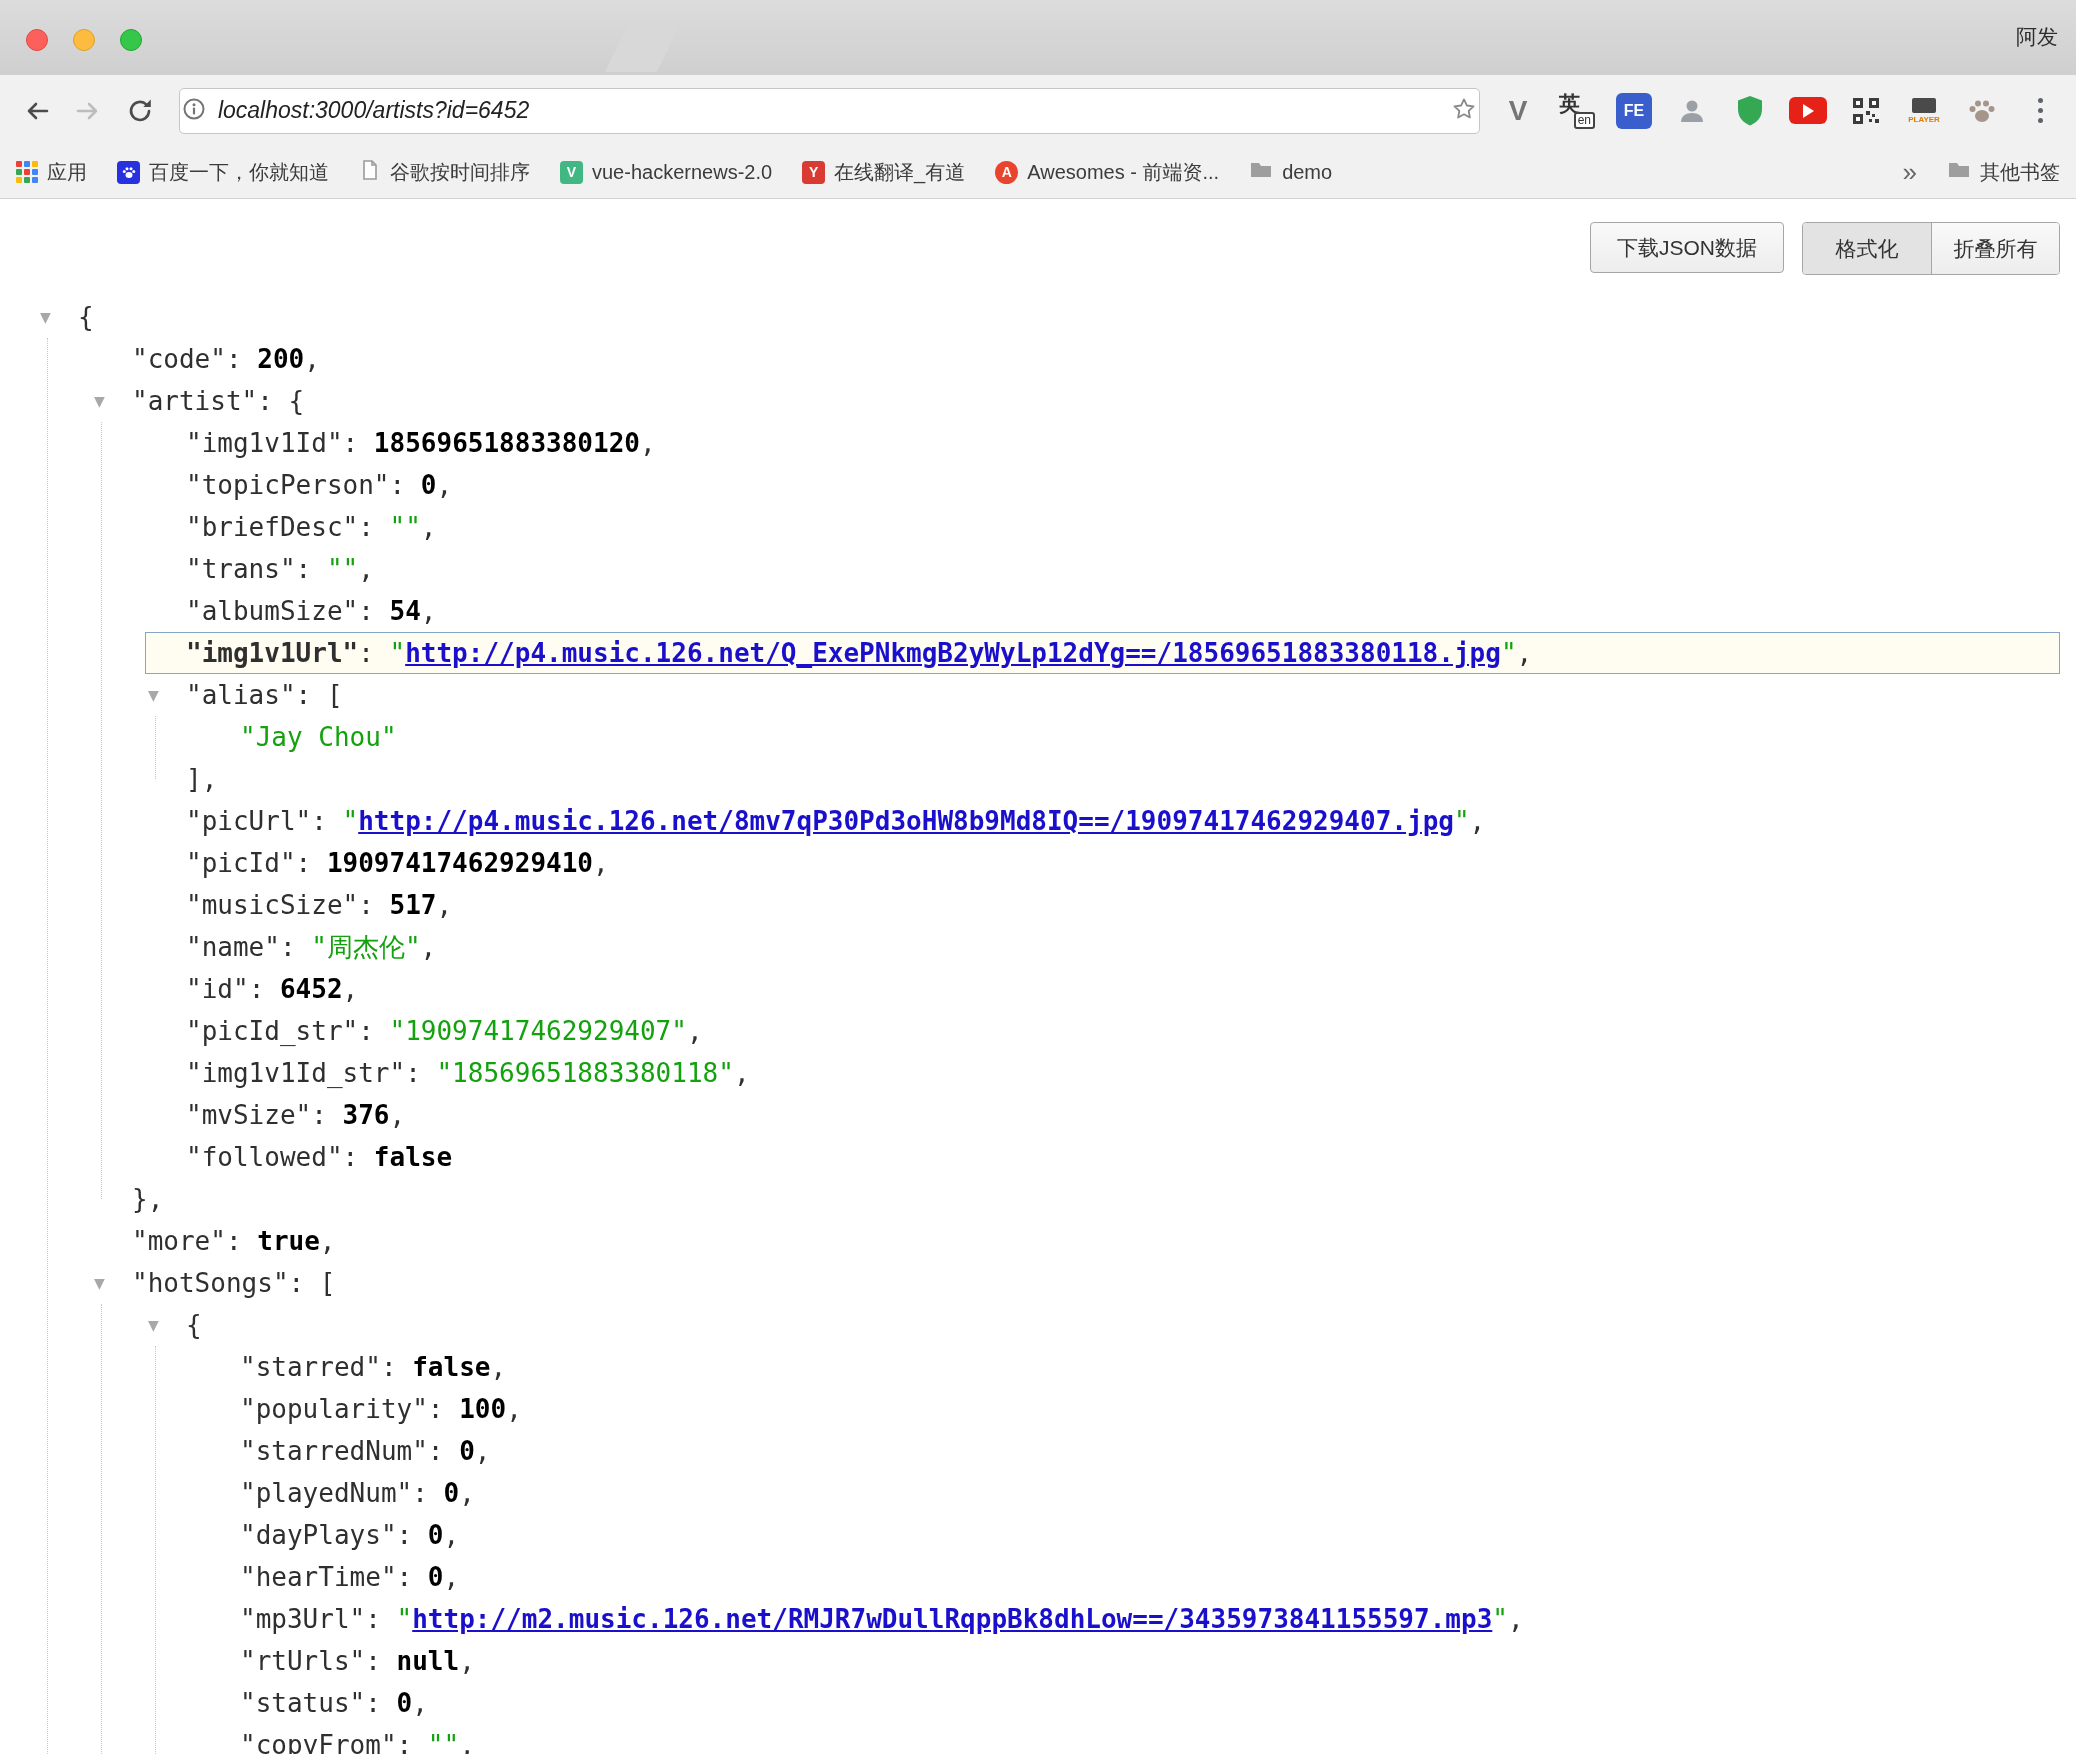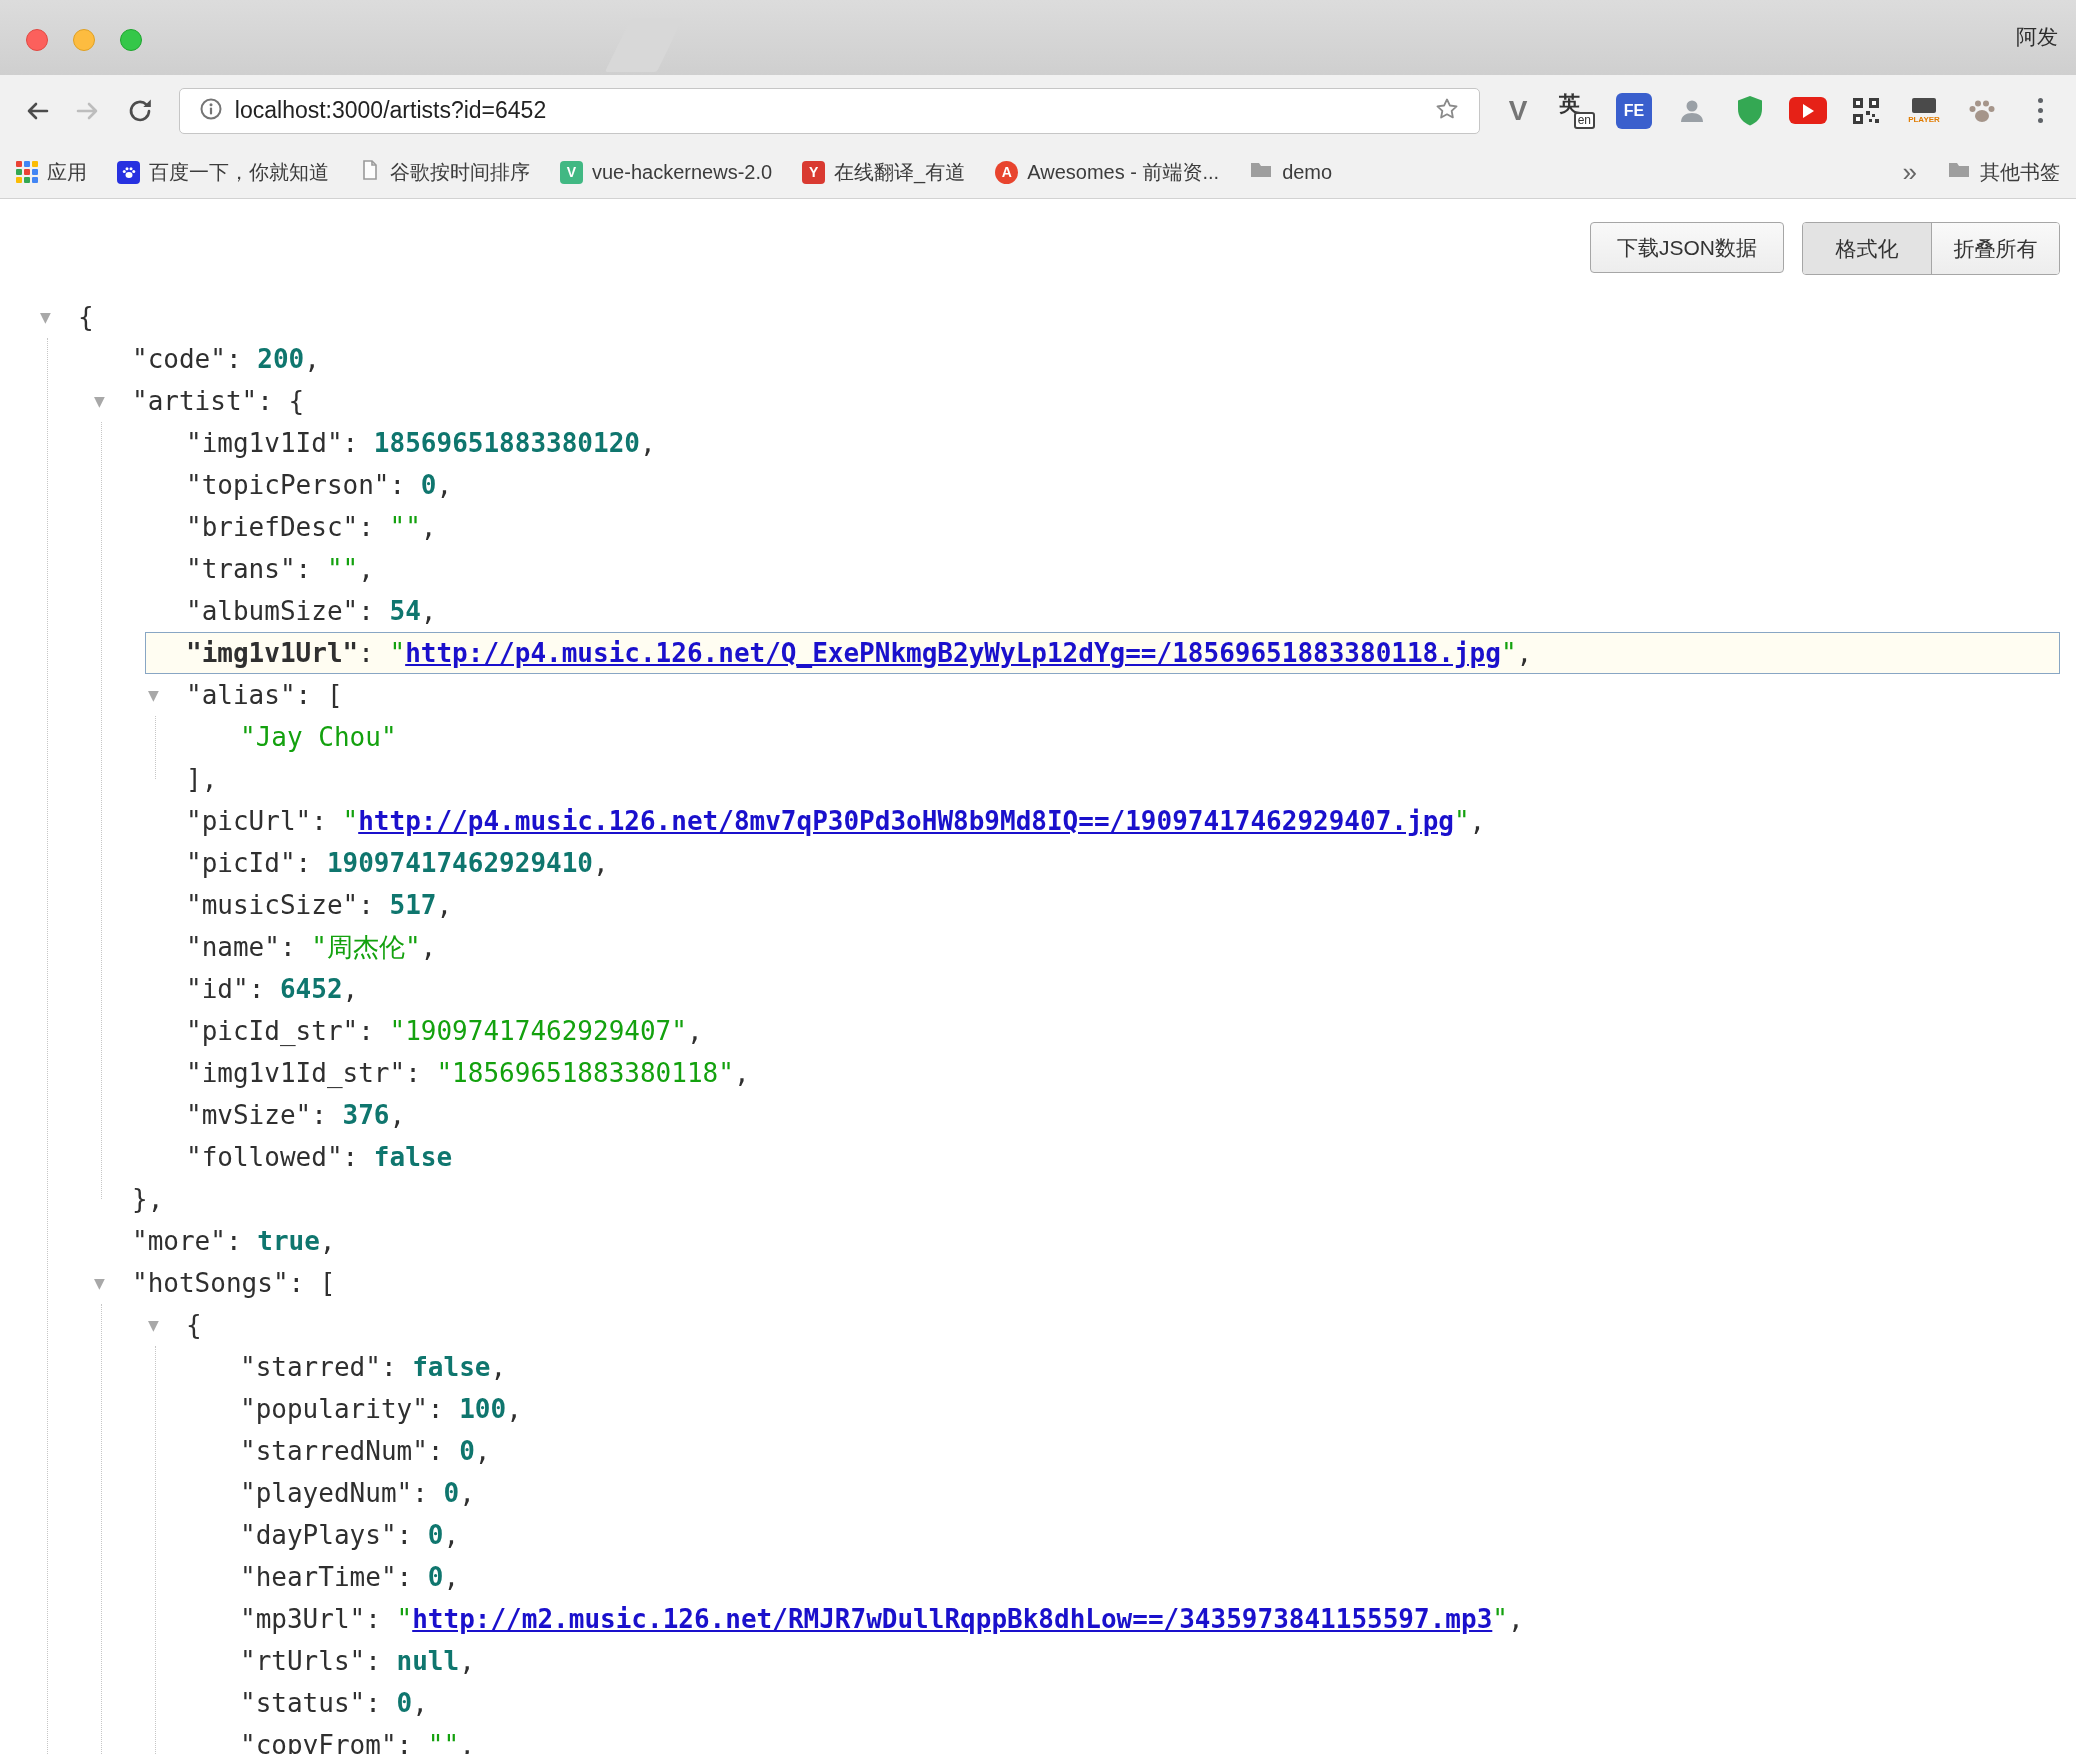--- a/index.html
+++ b/index.html
@@ -18,21 +18,21 @@
        display:flex;align-items:center;padding:0 28px 0 30px;}
   .tab-title{font-size:20px;color:#3a3a3a;margin-left:12px;white-space:nowrap;overflow:hidden;max-width:300px;}
   .tab-close{margin-left:auto;font-size:26px;color:#8a8a8a;line-height:26px;}
   .newtab{position:absolute;left:618px;top:18px;width:52px;height:54px;background:#d8d8d8;transform:skewX(-26deg);border-radius:3px;}
   .profile{position:absolute;right:18px;top:23px;font-size:21px;color:#2e2e2e;}
 
   
   .toolbar{height:71px;background:#f1f1f1;display:flex;align-items:center;padding:0 14px;}
   .navbtn{width:46px;height:46px;display:flex;align-items:center;justify-content:center;border:none;background:transparent;margin-right:6px;}
   .omnibox{width:1312px;height:46px;background:#fff;border:1px solid #c6c6c6;border-radius:5px;
-           display:flex;align-items:center;padding:0 19px;margin-left:10px;}
+           display:flex;align-items:center;padding:0 2px;margin-left:10px;font-style:italic;}
   .url{flex:1;font-size:23px;color:#222;margin-left:12px;white-space:nowrap;overflow:hidden;}
   .ext-row{display:flex;align-items:center;gap:14px;margin-left:16px;}
   .ext{width:44px;height:44px;display:flex;align-items:center;justify-content:center;position:relative;}
   .vimium{font-size:28px;font-weight:bold;color:#757575;font-family:"Liberation Sans",sans-serif;}
   .trans-ic{position:relative;width:38px;height:38px;}
   .trans-cn{position:absolute;left:2px;top:-2px;font-size:21px;font-weight:bold;color:#333;}
   .trans-en{position:absolute;right:0;bottom:1px;font-size:12px;color:#333;border:2px solid #444;border-radius:3px;padding:0 2px;line-height:13px;background:#fff;}
   .fe-ic{width:36px;height:36px;background:#3a5fcd;border-radius:6px;color:#fff;font-weight:bold;font-size:16px;display:flex;align-items:center;justify-content:center;}
   .yt{width:38px;height:27px;background:#e62117;border-radius:6px;display:flex;align-items:center;justify-content:center;}
   .yt-play{width:0;height:0;border-left:11px solid #fff;border-top:7px solid transparent;border-bottom:7px solid transparent;}
@@ -64,21 +64,21 @@
   .seg .btn.active{background:#e3e3e3;}
 
   
   .json-area{position:relative;padding-top:97px;}
   .jrow{position:relative;height:42px;line-height:42px;font-family:"DejaVu Sans Mono",monospace;font-size:26px;white-space:pre;color:#333;}
   .jcontent{position:relative;z-index:1;}
   .jarrow{position:absolute;top:0;font-size:14px;color:#a8a8a8;line-height:42px;font-family:"DejaVu Sans",sans-serif;z-index:2;}
   .hlbox{position:absolute;top:0;bottom:0;right:16px;background:#fffdf2;border:1px solid #88a6c4;z-index:0;}
   .jkey{color:#2f2f2f;} .jkey.b{font-weight:bold;}
   .jpunct,.jbr{color:#2f2f2f;}
-  .jnum{color:#0f766e;font-weight:bold;}
+  .jnum{color:#000000;font-weight:bold;}
   .jstr{color:#13a10e;}
   .jlink{color:#1a10cc;font-weight:bold;text-decoration:underline;}
   .guide{position:absolute;width:0;border-left:1px dotted #c6c6c6;z-index:0;}
 </style>
 </head>
 <body>
 
 <div>
 
   <div class="tabstrip">

